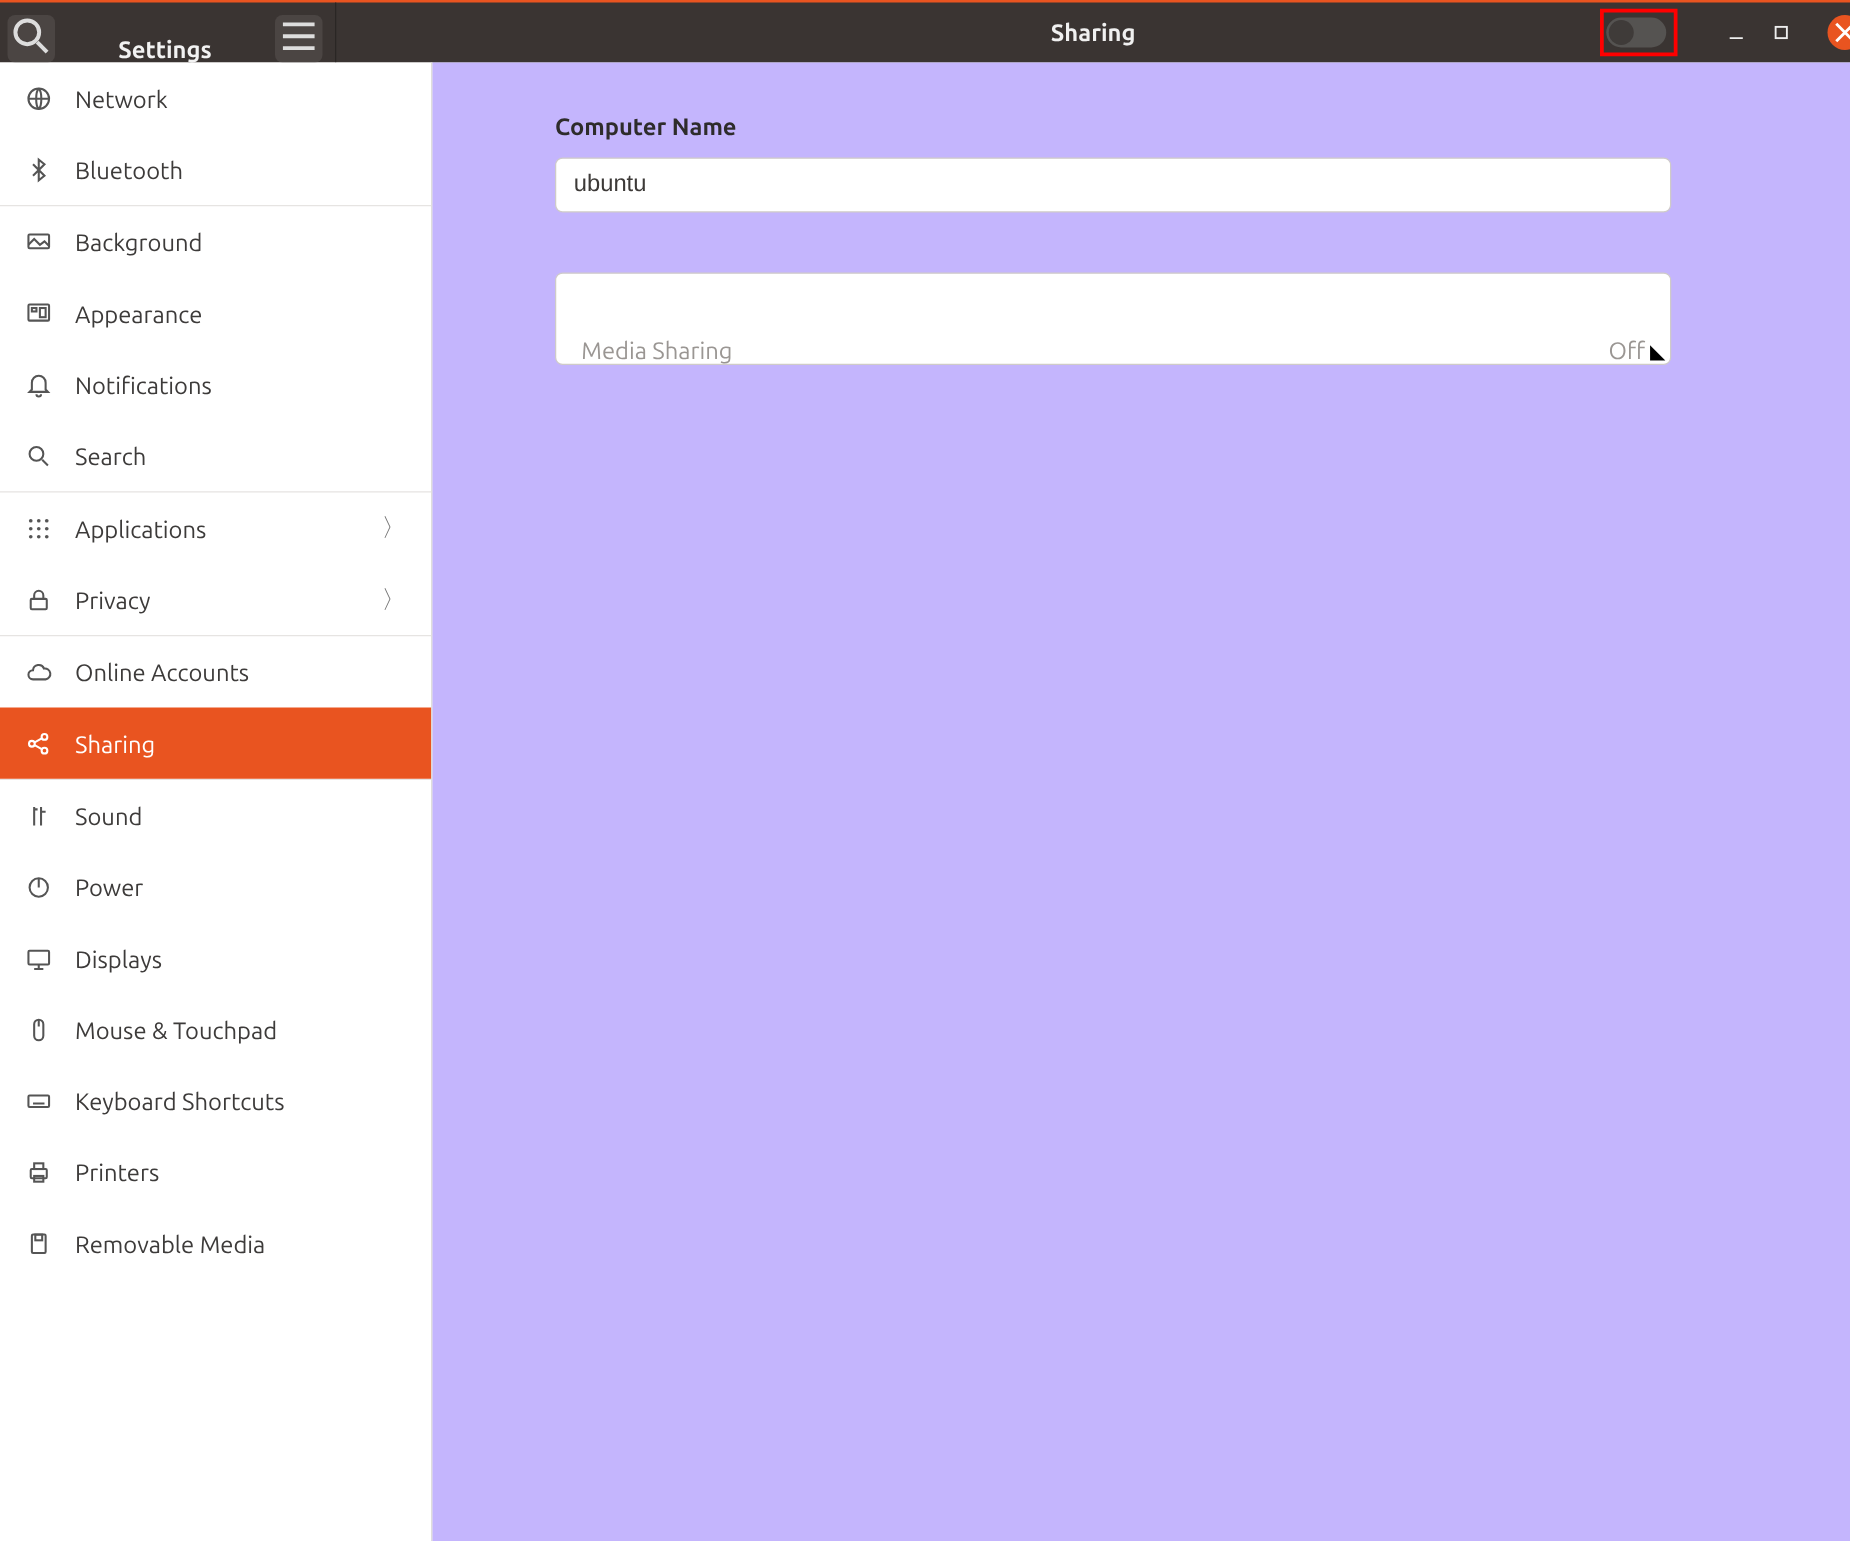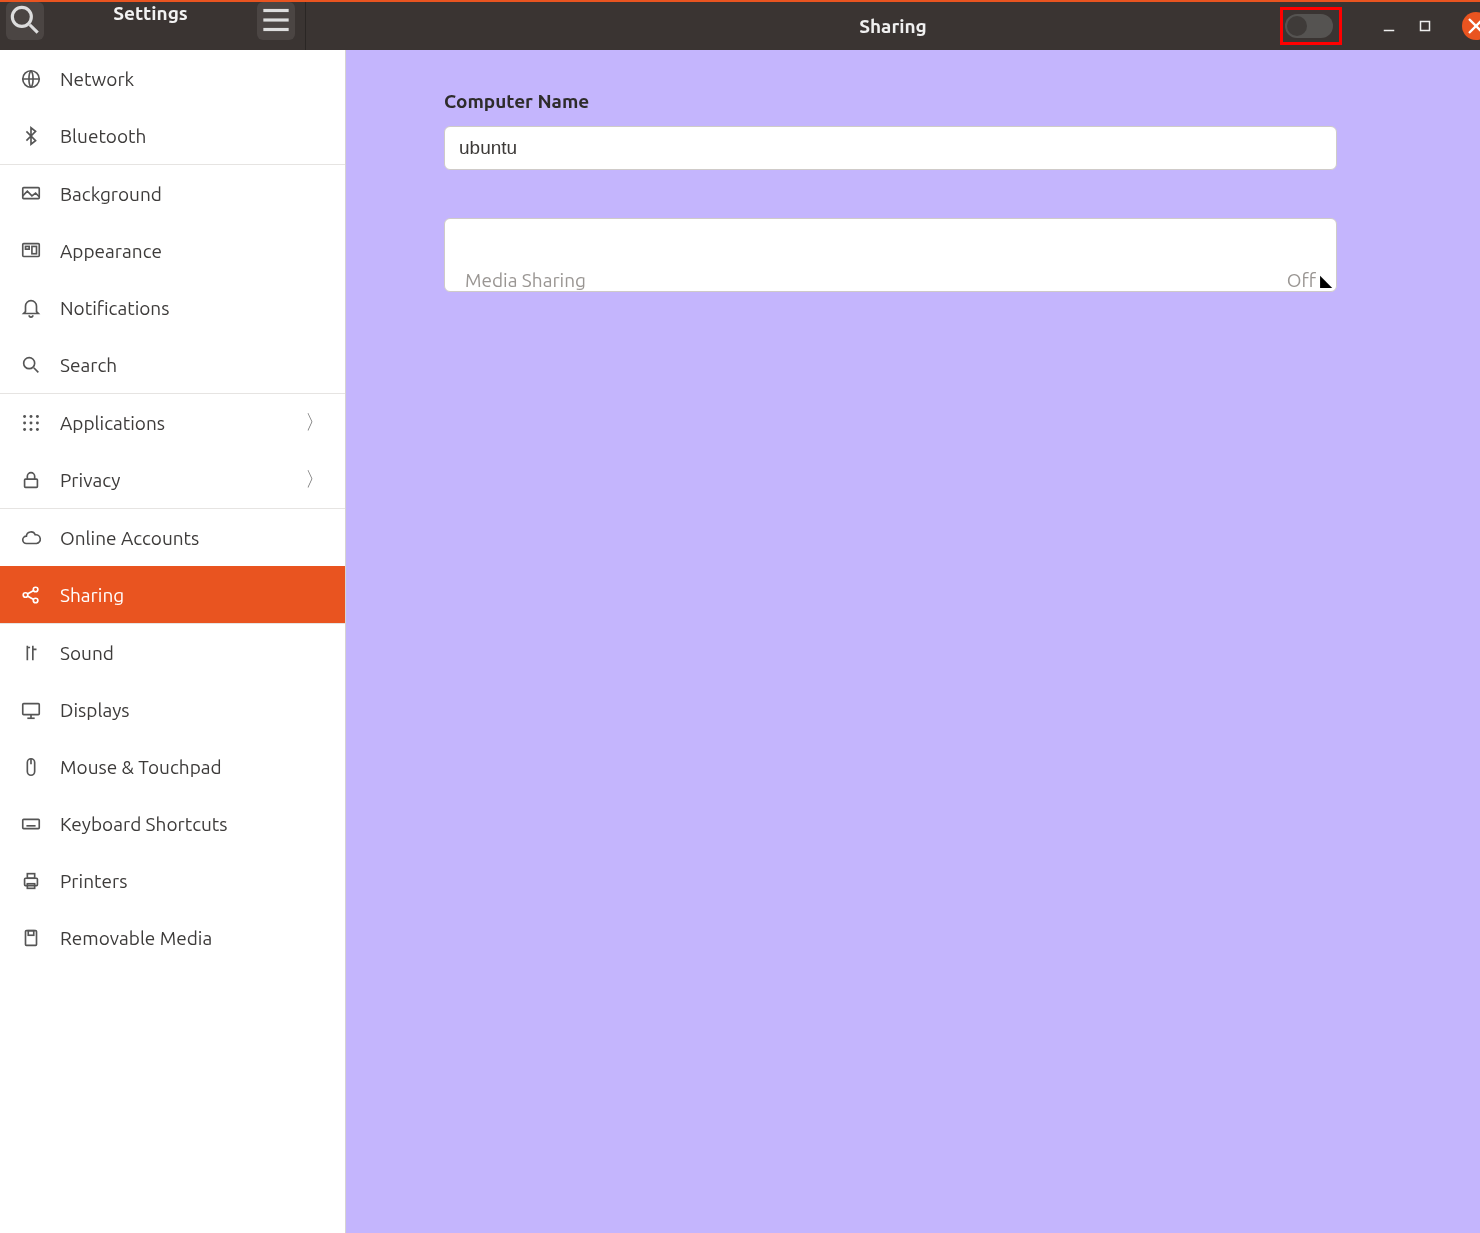--- a/index.html
+++ b/index.html
@@ -13,22 +13,22 @@
   .header {
     display: flex;
     height: 50px;
     background: #3a3432;
     color: #fff;
     align-items: center;
     border-top: 2px solid #e95420;
   }
   .header-left {
     display: flex;
-    align-items: flex-start;
-    width: 306px;
+    align-items: flex-end;
+    width: 269px;
     height: 100%;
     border-right: 1px solid #2a2624;
     gap: 48px;
   }
   .hdr-btn {
     width: 38px;
     height: 38px;
     margin-left: 6px;
     border-radius: 6px;
     background: #4b4543;
@@ -383,20 +383,29 @@
       <span class="side-icon">
           <svg viewBox="0 0 24 24" fill="none" stroke="currentColor" stroke-width="1.8">
             <path d="M8 4v16M8 6h3M14 4v16M14 8h4"></path>
           </svg>
         </span>
       <span class="side-label">Sound</span>
     </div>
     <div class="side-item">
       <span class="side-icon">
           <svg viewBox="0 0 24 24" fill="none" stroke="currentColor" stroke-width="1.8">
+            <circle cx="12" cy="12" r="8"></circle>
+            <line x1="12" y1="4" x2="12" y2="12"></line>
+          </svg>
+        </span>
+      <span class="side-label">Power</span>
+    </div>
+    <div class="side-item">
+      <span class="side-icon">
+          <svg viewBox="0 0 24 24" fill="none" stroke="currentColor" stroke-width="1.8">
             <rect x="3" y="5" width="18" height="12" rx="1"></rect>
             <line x1="8" y1="21" x2="16" y2="21"></line>
             <line x1="12" y1="17" x2="12" y2="21"></line>
           </svg>
         </span>
       <span class="side-label">Displays</span>
     </div>
     <div class="side-item">
       <span class="side-icon">
           <svg viewBox="0 0 24 24" fill="none" stroke="currentColor" stroke-width="1.8">

